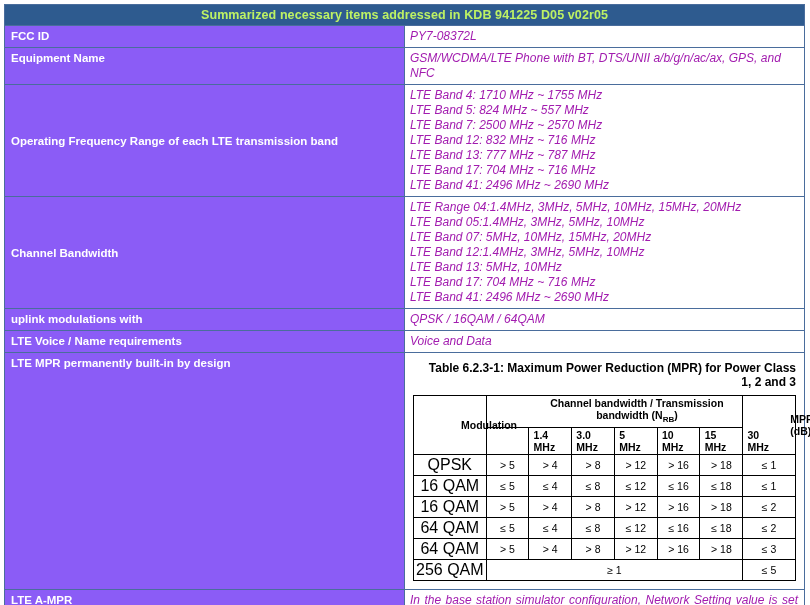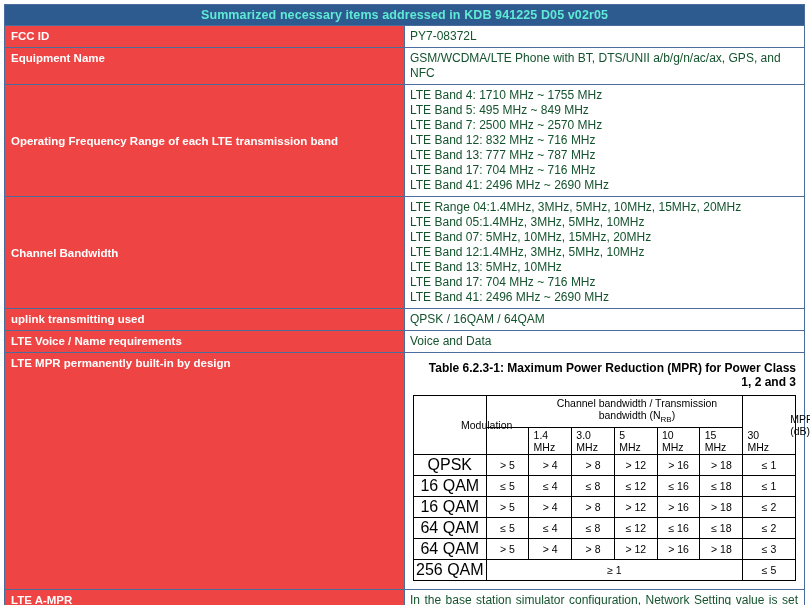--- a/index.html
+++ b/index.html
@@ -25,46 +25,47 @@
     border-collapse: collapse;
     table-layout: fixed;
   }
   table.main > tbody > tr > td,
   table.main > tbody > tr > th {
     border: 1px solid #4a6d9c;
     vertical-align: top;
   }
   .title-cell {
     background: #2e5b8f;
-    color: #5eead4;
+    color: #bef264;
     font-weight: bold;
     text-align: center;
     font-size: 12.5px;
     padding: 3px 4px;
     letter-spacing: 0.1px;
   }
   .label-cell {
-    background: #ef4444;
+    background: #8b5cf6;
     color: #ffffff;
     font-weight: bold;
     font-size: 11.5px;
     padding: 4px 6px;
     width: 258px;
     vertical-align: middle;
   }
   .label-cell.top {
     vertical-align: middle;
     margin-left: 27px;
   }
   .value-cell {
     background: #ffffff;
-    color: #14532d;
+    color: #a21caf;
     font-size: 12px;
     padding: 3px 5px;
     line-height: 15px;
+    font-style: italic;
   }
   .value-cell .line {
     white-space: nowrap;
   }
   .justify {
     text-align: justify;
     text-justify: inter-word;
     line-height: 15.5px;
     padding: 3px 6px 4px 5px;
   }
@@ -85,21 +86,21 @@
     table-layout: fixed;
   }
   table.mpr td, table.mpr th {
     border: 1px solid #000000;
     text-align: center;
     font-size: 10.5px;
     padding: 1px 2px;
     font-weight: normal;
   }
   table.mpr th {
-    font-weight: normal;
+    font-weight: bold;
     font-size: 10.5px;
     line-height: 12px;
     padding-left: 47px;
   }
   table.mpr td.mod {
     font-size: 16px;
   }
   .sub {
     font-size: 8px;
     vertical-align: sub;
@@ -122,21 +123,21 @@
 
       <tr>
         <td class="label-cell">Equipment Name</td>
         <td class="value-cell">GSM/WCDMA/LTE Phone with BT, DTS/UNII a/b/g/n/ac/ax, GPS, and NFC</td>
       </tr>
 
       <tr>
         <td class="label-cell top">Operating Frequency Range of each LTE transmission band</td>
         <td class="value-cell">
           <div class="line">LTE Band 4: 1710 MHz ~ 1755 MHz</div>
-          <div class="line">LTE Band 5: 495 MHz ~ 849 MHz</div>
+          <div class="line">LTE Band 5: 824 MHz ~ 557 MHz</div>
           <div class="line">LTE Band 7: 2500 MHz ~ 2570 MHz</div>
           <div class="line">LTE Band 12: 832 MHz ~ 716 MHz</div>
           <div class="line">LTE Band 13: 777 MHz ~ 787 MHz</div>
           <div class="line">LTE Band 17: 704 MHz ~ 716 MHz</div>
           <div class="line">LTE Band 41: 2496 MHz ~ 2690 MHz</div>
         </td>
       </tr>
 
       <tr>
         <td class="label-cell top">Channel Bandwidth</td>
@@ -145,21 +146,21 @@
           <div class="line">LTE Band 05:1.4MHz, 3MHz, 5MHz, 10MHz</div>
           <div class="line">LTE Band 07: 5MHz, 10MHz, 15MHz, 20MHz</div>
           <div class="line">LTE Band 12:1.4MHz, 3MHz, 5MHz, 10MHz</div>
           <div class="line">LTE Band 13: 5MHz, 10MHz</div>
           <div class="line">LTE Band 17: 704 MHz ~ 716 MHz</div>
           <div class="line">LTE Band 41: 2496 MHz ~ 2690 MHz</div>
         </td>
       </tr>
 
       <tr>
-        <td class="label-cell">uplink transmitting used</td>
+        <td class="label-cell">uplink modulations with</td>
         <td class="value-cell">QPSK / 16QAM / 64QAM</td>
       </tr>
 
       <tr>
         <td class="label-cell">LTE Voice / Name requirements</td>
         <td class="value-cell">Voice and Data</td>
       </tr>
 
       <tr>
         <td class="label-cell">LTE MPR permanently built-in by design</td>

